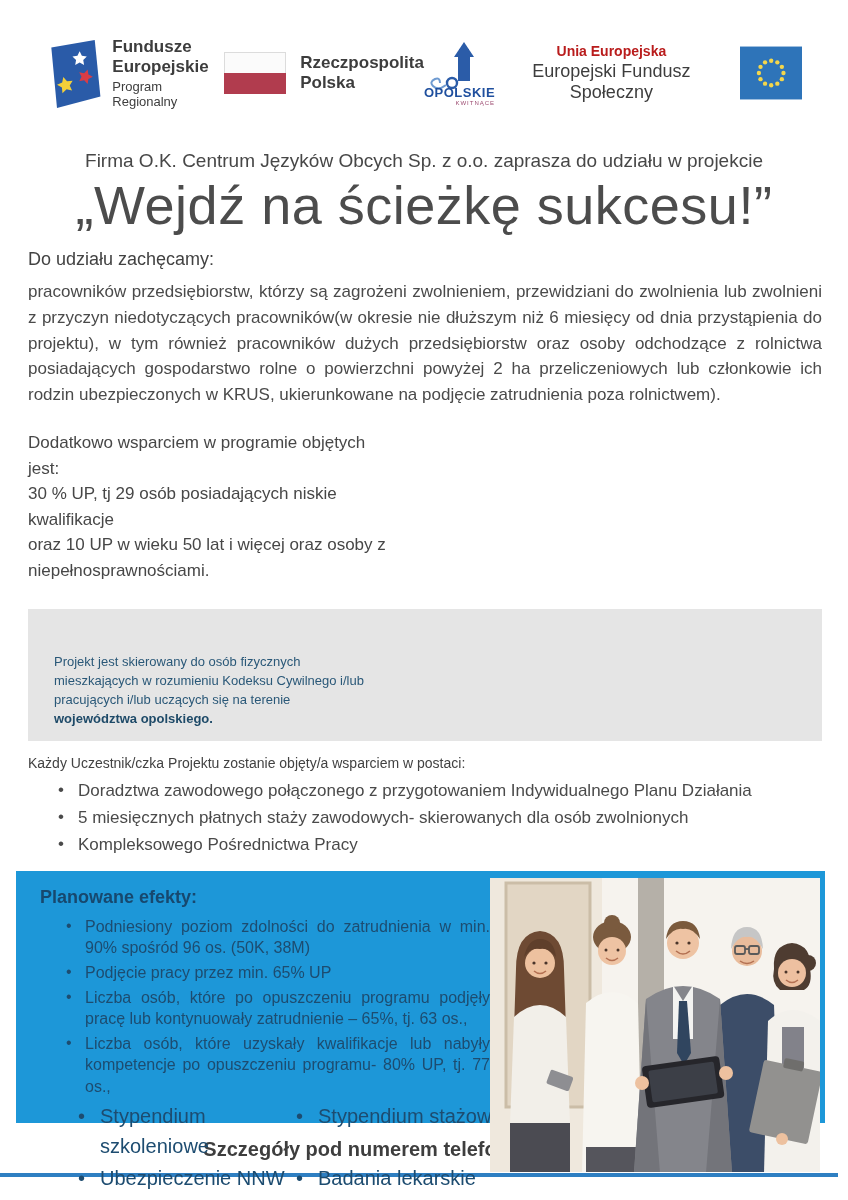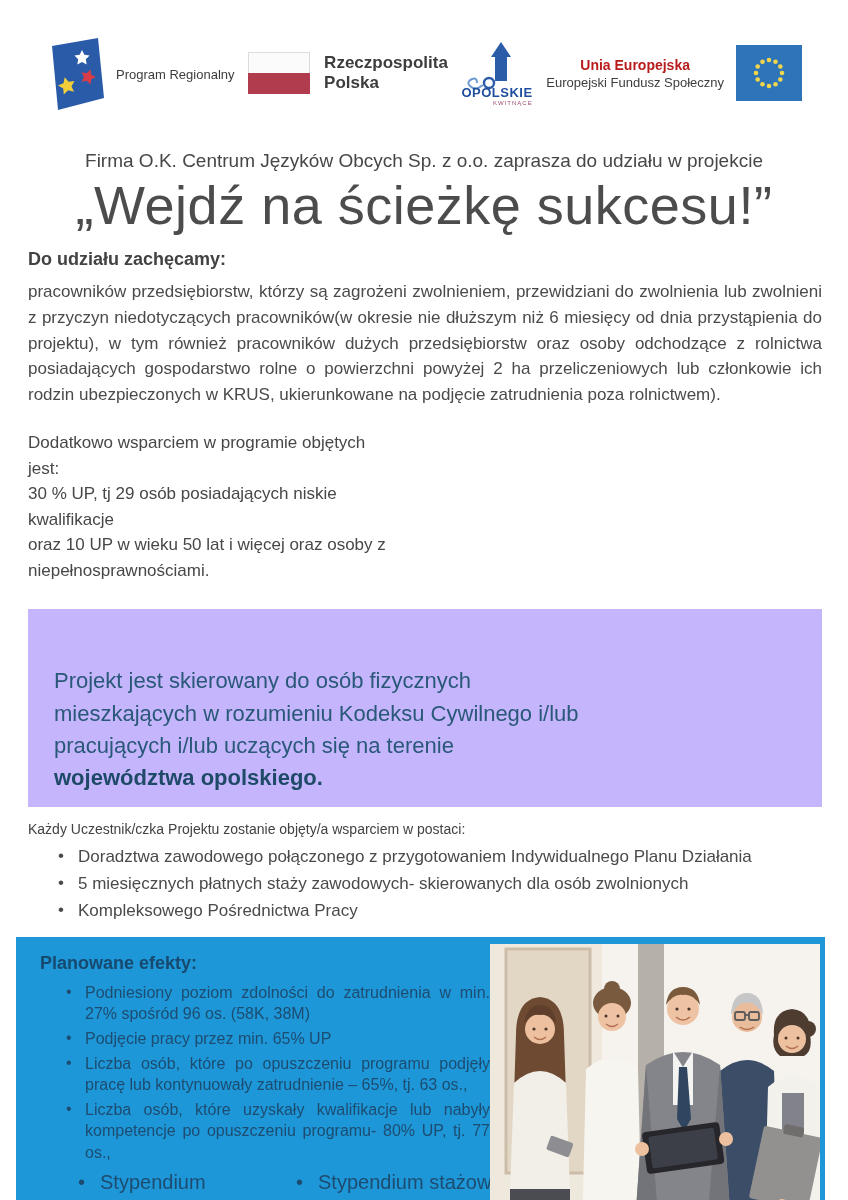--- a/index.html
+++ b/index.html
@@ -18,49 +18,49 @@
   .fe-sub   { font-size:13px; color:#3d3d3d; margin-top:3px; }
   .pl-flag { width:62px; height:42px; margin-right:14px; }
   .pl-flag .w { height:20px; background:#fbfbfb; border:1px solid #dcdcdc; border-bottom:none; }
   .pl-flag .r { height:21px; background:#b13c4e; }
   .pl-text { font-size:17px; font-weight:700; color:#3d3d3d; line-height:1.15; }
   .op-logo { display:flex; flex-direction:column; align-items:center; }
   .op-name { font-size:13px; font-weight:800; color:#1f4f9e; letter-spacing:.5px; margin-top:-6px; }
   .op-tag  { font-size:6px; color:#9c4a70; letter-spacing:1px; align-self:flex-end; }
   .eu-text { text-align:center; margin-right:12px; }
   .eu-title { font-size:14px; font-weight:700; color:#b91c1c; }
-  .eu-sub   { font-size:13px; color:#3d3d3d; margin-top:2px; }
+  .eu-sub   { font-size:18px; color:#3d3d3d; margin-top:2px; }
 
   
   .invite { text-align:center; font-size:19px; color:#474747; margin-top:38px; line-height:1.2; }
   .main-title { text-align:center; font-size:54px; font-weight:400; color:#4c4c4c;
                 margin-top:2px; line-height:1.12; letter-spacing:.5px; }
   .goal { text-align:center; font-size:18px; font-weight:600; color:#454545; margin-top:20px; line-height:1.2; }
 
   
-  .section-h { font-size:18px; color:#424242; margin:14px 0 0 28px; line-height:1.2;font-weight:bold; }
+  .section-h { font-size:18px; color:#424242; margin:14px 0 0 28px; line-height:1.2; }
   .para { font-size:17px; line-height:1.52; color:#4a4a4a; text-align:justify; margin:8px 26px 0 28px; }
 
   
   .two-col { display:flex; margin:12px 26px 0 28px; gap:26px;flex-direction:column; }
   .left-note { width:370px; font-size:17px; line-height:1.5; color:#474747;
                white-space:pre-line; padding-top:10px; }
-  .info-box { flex:1; background:#c4b5fd; color:#2a5878; padding:24px 28px 12px 26px;
-              font-size:22px; line-height:1.47; white-space:pre-line; }
+  .info-box { flex:1; background:#e5e5e5; color:#2a5878; padding:24px 28px 12px 26px;
+              font-size:13px; line-height:1.47; white-space:pre-line; }
   .info-box .bold-tail { font-weight:700; color:#1e4a68;text-align:right; }
 
   
   .support-h { font-size:14px; color:#424242; margin:14px 0 0 28px; line-height:1.2; }
   .plain-list { margin:8px 40px 0 58px; padding:0; list-style:none; }
   .plain-list li { position:relative; padding-left:20px; font-size:17px; line-height:1.4;
                    color:#4a4a4a; margin-bottom:3px; }
   .plain-list li::before { content:"•"; position:absolute; left:0; top:-1px; }
 
   
-  .panel { position:relative; margin:14px 23px 0 16px; height:308px; background:#1d97d8; }
+  .panel { position:relative; margin:14px 23px 0 16px; height:252px; background:#1d97d8; }
   .panel-h { padding:16px 0 0 24px; font-size:18px; font-weight:600; color:#17486e; }
   .effects-list { margin:8px 0 0 50px; padding:0; list-style:none; width:424px; }
   .effects-list li { position:relative; padding-left:19px; font-size:16px; line-height:1.32;
                      color:#1d4c70; margin-bottom:4px; text-align:justify; }
   .effects-list li::before { content:"•"; position:absolute; left:0; top:-1px; }
   .guarantee-h { margin:10px 0 0 24px; font-size:18px; font-weight:600; color:#17486e; }
   .guarantee { display:grid; grid-template-columns:218px 230px; margin:4px 0 0 62px; row-gap:2px; }
   .g-item { position:relative; padding-left:22px; font-size:20px; line-height:1.5; color:#1d4c70; }
   .g-item::before { content:"•"; position:absolute; left:0; top:0; }
   .photo { position:absolute; top:7px; right:5px; width:330px; height:294px; display:block; }
@@ -81,20 +81,24 @@
       <svg width="66" height="78" viewBox="0 0 66 78">
         <defs>
           <path id="st" d="M0,-1 L0.294,-0.405 L0.951,-0.309 L0.476,0.155 L0.588,0.809 L0,0.5 L-0.588,0.809 L-0.476,0.155 L-0.951,-0.309 L-0.294,-0.405 Z"></path>
         </defs>
         <polygon points="12,12 58,4 64,64 18,76" fill="#2a5ba8"></polygon>
         <use href="#st" transform="translate(42,24) scale(8)" fill="#ffffff"></use>
         <use href="#st" transform="translate(48,43) scale(8) rotate(18)" fill="#d93c46"></use>
         <use href="#st" transform="translate(27,52) scale(9) rotate(-15)" fill="#f2cf3a"></use>
       </svg>
       <div class="fe-text">
+        <div class="fe-title">
+          <div>Fundusze</div>
+          <div>Europejskie</div>
+        </div>
         <div class="fe-sub">Program Regionalny</div>
       </div>
     </div>
 
     <div class="logo-group">
       <div class="pl-flag">
         <div class="w"></div>
           <div class="r"></div>
       </div>
       <div class="pl-text">
@@ -162,21 +166,21 @@
   <div class="support-h">Każdy Uczestnik/czka Projektu zostanie objęty/a wsparciem w postaci:</div>
   <ul class="plain-list">
     <li>Doradztwa zawodowego połączonego z przygotowaniem Indywidualnego Planu Działania</li>
     <li>5 miesięcznych płatnych staży zawodowych- skierowanych dla osób zwolnionych</li>
     <li>Kompleksowego Pośrednictwa Pracy</li>
   </ul>
 
   <div class="panel">
     <div class="panel-h">Planowane efekty:</div>
     <ul class="effects-list">
-      <li>Podniesiony poziom zdolności do zatrudnienia w min. 27% spośród 96 os. (58K, 38M)</li>
+      <li>Podniesiony poziom zdolności do zatrudnienia w min. 90% spośród 96 os. (50K, 38M)</li>
       <li>Podjęcie pracy przez min. 65% UP</li>
       <li>Liczba osób, które po opuszczeniu programu podjęły pracę lub kontynuowały zatrudnienie – 65%, tj. 63 os.,</li>
       <li>Liczba osób, które uzyskały kwalifikacje lub nabyły kompetencje po opuszczeniu programu- 80% UP, tj. 77 os.,</li>
     </ul>
     <div class="guarantee">
       <div class="g-item">Stypendium szkoleniowe</div>
       <div class="g-item">Stypendium stażowe</div>
       <div class="g-item">Ubezpieczenie NNW</div>
       <div class="g-item">Badania lekarskie Catering</div>
       <div class="g-item">Certyfikat</div>

